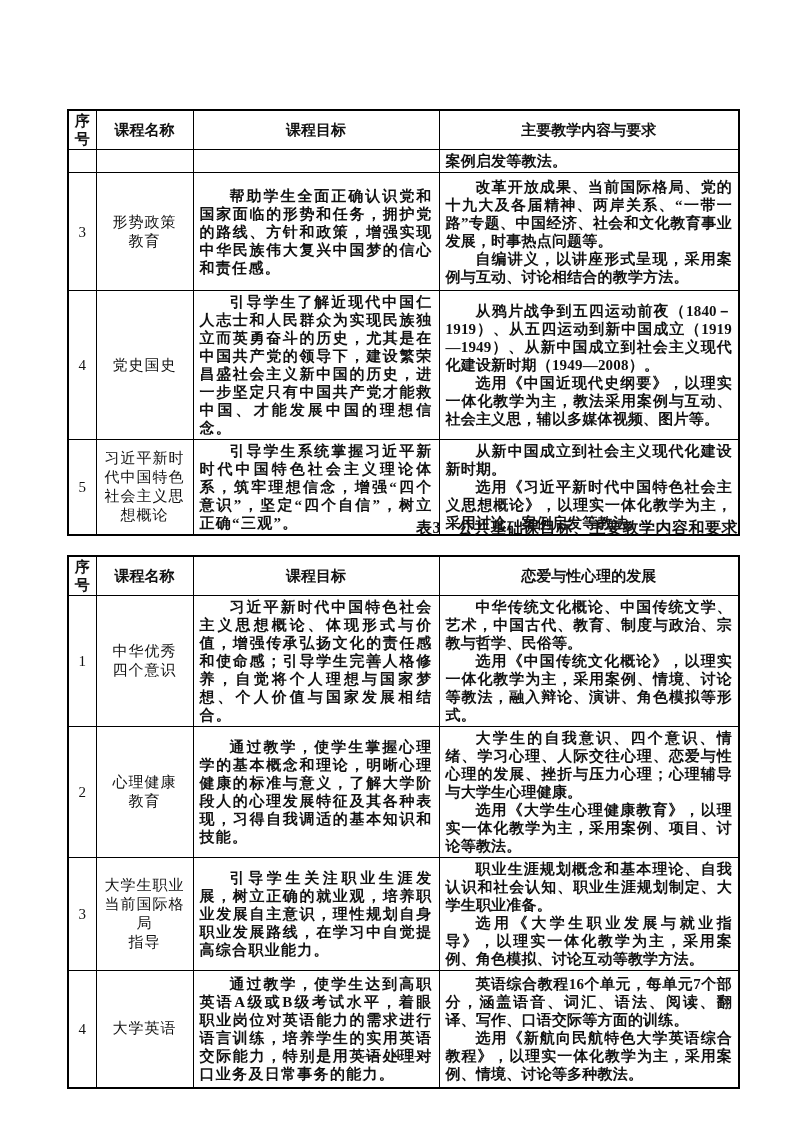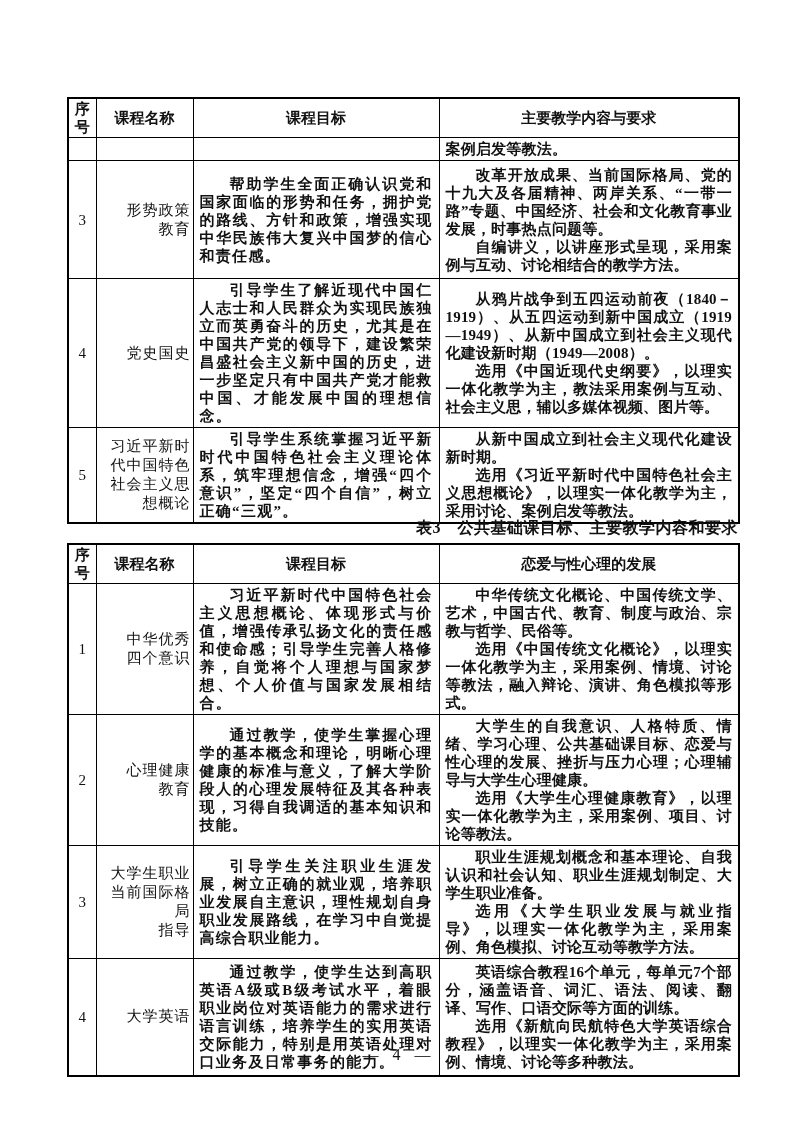--- a/index.html
+++ b/index.html
@@ -13,20 +13,21 @@
   }
   .sheet{position:absolute;inset:0;}
 
   table.doc-table{
     position:absolute;
     left:67px;
     width:671px;
     border-collapse:collapse;
     table-layout:fixed;
     border:2px solid #000;
+    margin-top:12px;
   }
   #table1{top:97px;}
   #table2{top:543px;}
 
   .doc-table th,.doc-table td{
     border:1px solid #000;
     padding:0;
     vertical-align:middle;
     font-size:15px;
   }
@@ -34,21 +35,21 @@
     font-weight:bold;
     text-align:center;
     line-height:18px;
     padding:1px 0;
   }
   td.c-no{
     text-align:center;
     line-height:18px;
   }
   td.c-name{
-    text-align:right;
+    text-align:center;
     line-height:19px;
     white-space:pre-line;
     letter-spacing:1px;
     padding:1px 2px;
   }
   td.c-goal,td.c-content{
     text-align:justify;
     line-height:18px;
     padding:2px 6px;
     font-weight:bold;
@@ -173,21 +174,21 @@
       </td>
     </tr>
     <tr style="height:100px">
       <td class="c-no">2</td>
       <td class="c-name">心理健康
 教育</td>
       <td class="c-goal">
         <p>通过教学，使学生掌握心理学的基本概念和理论，明晰心理健康的标准与意义，了解大学阶段人的心理发展特征及其各种表现，习得自我调适的基本知识和技能。</p>
       </td>
       <td class="c-content">
-        <p>大学生的自我意识、人格特质、情绪、学习心理、公共基础课目标、恋爱与性心理的发展、挫折与压力心理；心理辅导与大学生心理健康。</p>
+        <p>大学生的自我意识、四个意识、情绪、学习心理、人际交往心理、恋爱与性心理的发展、挫折与压力心理；心理辅导与大学生心理健康。</p>
         <p>选用《大学生心理健康教育》，以理实一体化教学为主，采用案例、项目、讨论等教法。</p>
       </td>
     </tr>
     <tr style="height:95px">
       <td class="c-no">3</td>
       <td class="c-name">大学生职业
 当前国际格局
 指导</td>
       <td class="c-goal">
         <p>引导学生关注职业生涯发展，树立正确的就业观，培养职业发展自主意识，理性规划自身职业发展路线，在学习中自觉提高综合职业能力。</p>

